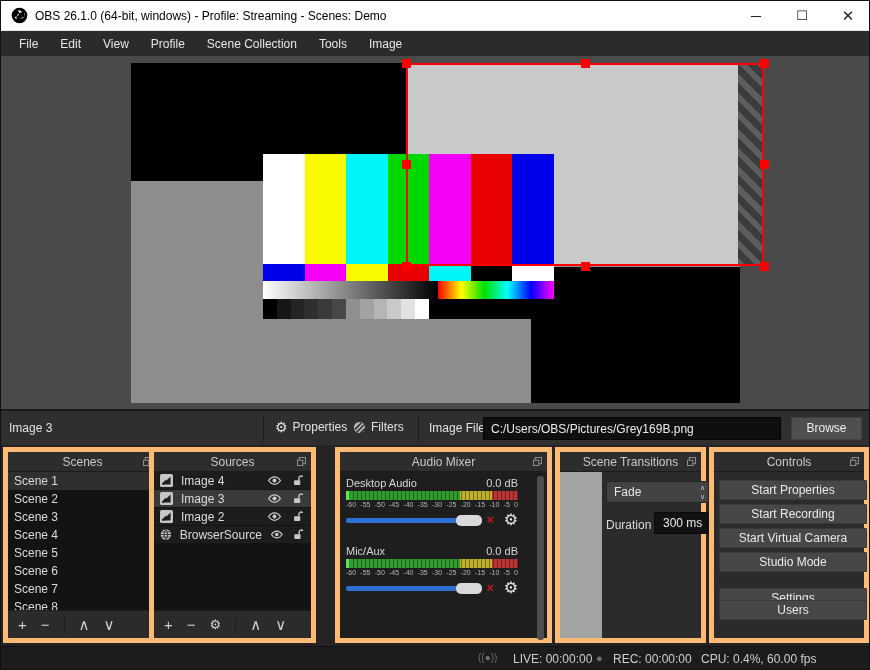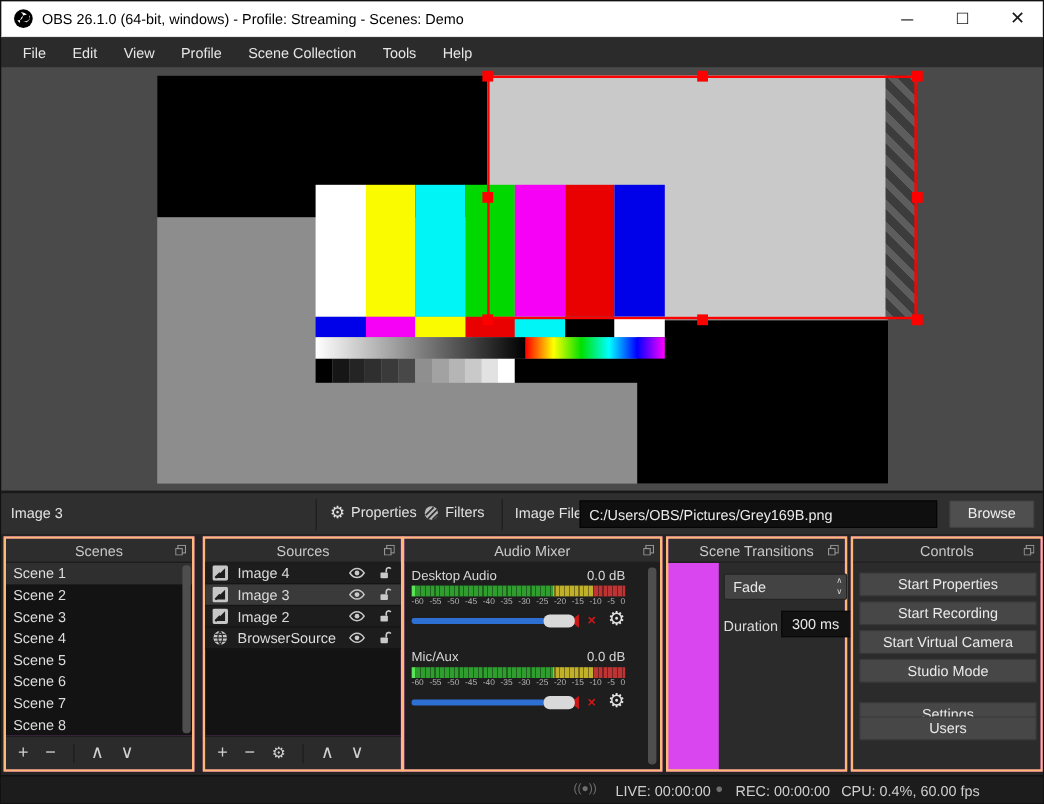--- a/index.html
+++ b/index.html
@@ -42,24 +42,24 @@
   .srcbar .cur-src { position:absolute; left:8px; top:10px; font-size:12px; color:#e2e2e2; }
   .vsep { position:absolute; top:5px; width:1px; height:26px; background:#1c1c1c; }
   .tool-btn { position:absolute; top:9px; display:flex; align-items:center; gap:5px; color:#e2e2e2; font-size:12px; cursor:default; }
   .gear-glyph { color:#e2e2e2; font-size:14px; line-height:14px; }
   .imgfile-label { position:absolute; left:428px; top:10px; font-size:12px; color:#e2e2e2; }
   .path-input { position:absolute; left:482px; top:6px; width:298px; height:23px; background:#0f0f0f; border:1px solid #050505; color:#ececec; font-size:12px; padding:0 7px; font-family:"Liberation Sans",sans-serif; }
   .browse-btn { position:absolute; left:790px; top:6px; width:71px; height:23px; background:#4f4f4f; border:1px solid #404040; border-radius:1px; color:#efefef; font-size:12px; text-align:center; line-height:21px; }
 
   
   .docks { position:absolute; left:0; top:444px; width:870px; height:201px; background:#242424; }
-  .dock { position:absolute; top:2px; height:196px; background:#d946ef; border:2px solid #fdba74; }
+  .dock { position:absolute; top:2px; height:196px; background:#a3a3a3; border:5px solid #fdba74; }
   .dock-header { height:20px; background:#2d2d2d; border-bottom:1px solid #1c1c1c; color:#c9c9c9; font-size:12px; text-align:center; line-height:20px; position:relative; }
   .float-ico { position:absolute; right:5px; top:5px; opacity:.75; }
-  .d-scenes { left:2px; width:159px; } .d-sources { left:168px; width:167px; }
+  .d-scenes { left:2px; width:159px; } .d-sources { left:148px; width:167px; }
   .d-mixer { left:334px; width:217px; } .d-trans { left:554px; width:151px; } .d-controls { left:708px; width:160px; }
   .list-body { position:absolute; left:0; top:20px; right:0; bottom:28px; background:#131313; overflow:hidden; }
   .scene-row { height:18px; line-height:18px; font-size:12px; color:#dcdcdc; padding-left:6px; }
   .scene-row.selected { background:#2f2f2f; }
   .vscroll { position:absolute; top:2px; width:7px; border-radius:3px; background:#4e4e4e; }
   .dock-toolbar { position:absolute; left:0; bottom:0; right:0; height:28px; background:#2b2b2b; border-top:1px solid #1c1c1c; display:flex; align-items:center; gap:14px; padding-left:10px; color:#cfcfcf; }
   .dtb { font-size:15px; line-height:15px; } .dtb.sep { width:1px; height:16px; background:#1c1c1c; }
   .src-row { height:18px; display:flex; align-items:center; font-size:12px; color:#dcdcdc; background:#1d1d1d; border-bottom:1px solid #141414; padding:0 6px; }
   .src-row.selected { background:#3a3a3a; }
   .src-row .s-label { flex:1; padding-left:8px; }
@@ -118,21 +118,21 @@
     <div class="winbtn close">✕</div>
   </div>
 
   <div class="menubar">
     <span class="menu-item">File</span>
     <span class="menu-item">Edit</span>
     <span class="menu-item">View</span>
     <span class="menu-item">Profile</span>
     <span class="menu-item">Scene Collection</span>
     <span class="menu-item">Tools</span>
-    <span class="menu-item">Help</span>
+    <span class="menu-item">Image</span>
   </div>
 
   <div class="preview">
     <div class="canvas"></div>
     <div class="rectA"></div>
     <div class="grey-img"></div>
     <div class="stripes"></div>
     <div class="blackB"></div>
 
     <div class="bars">

